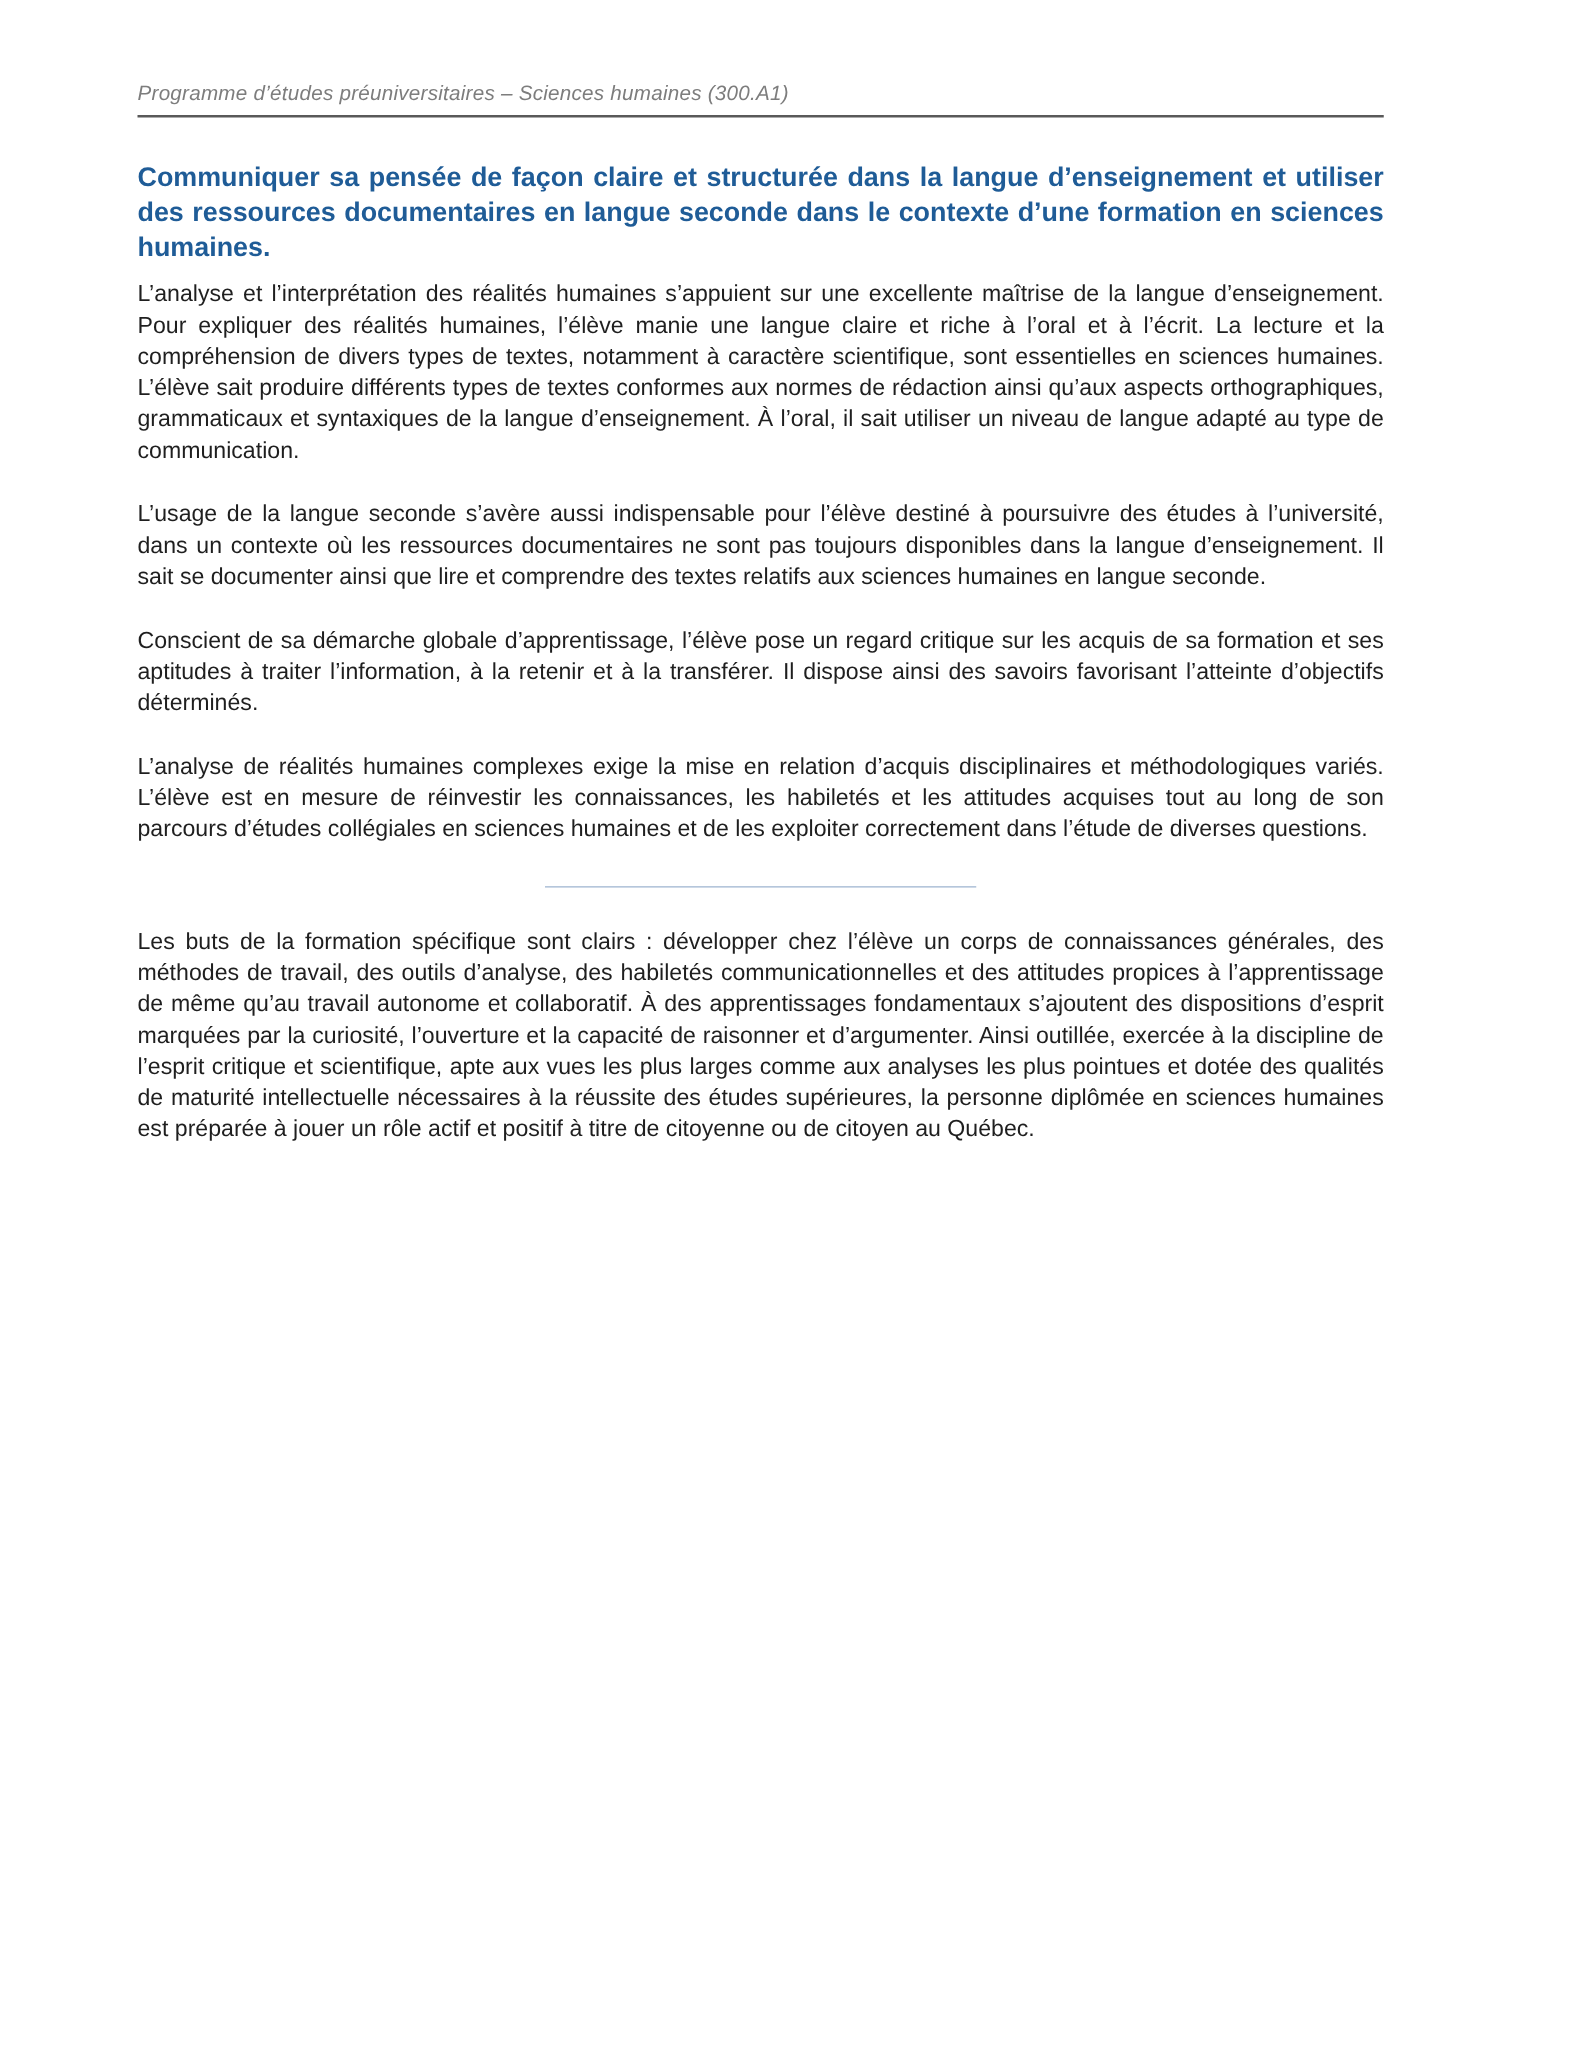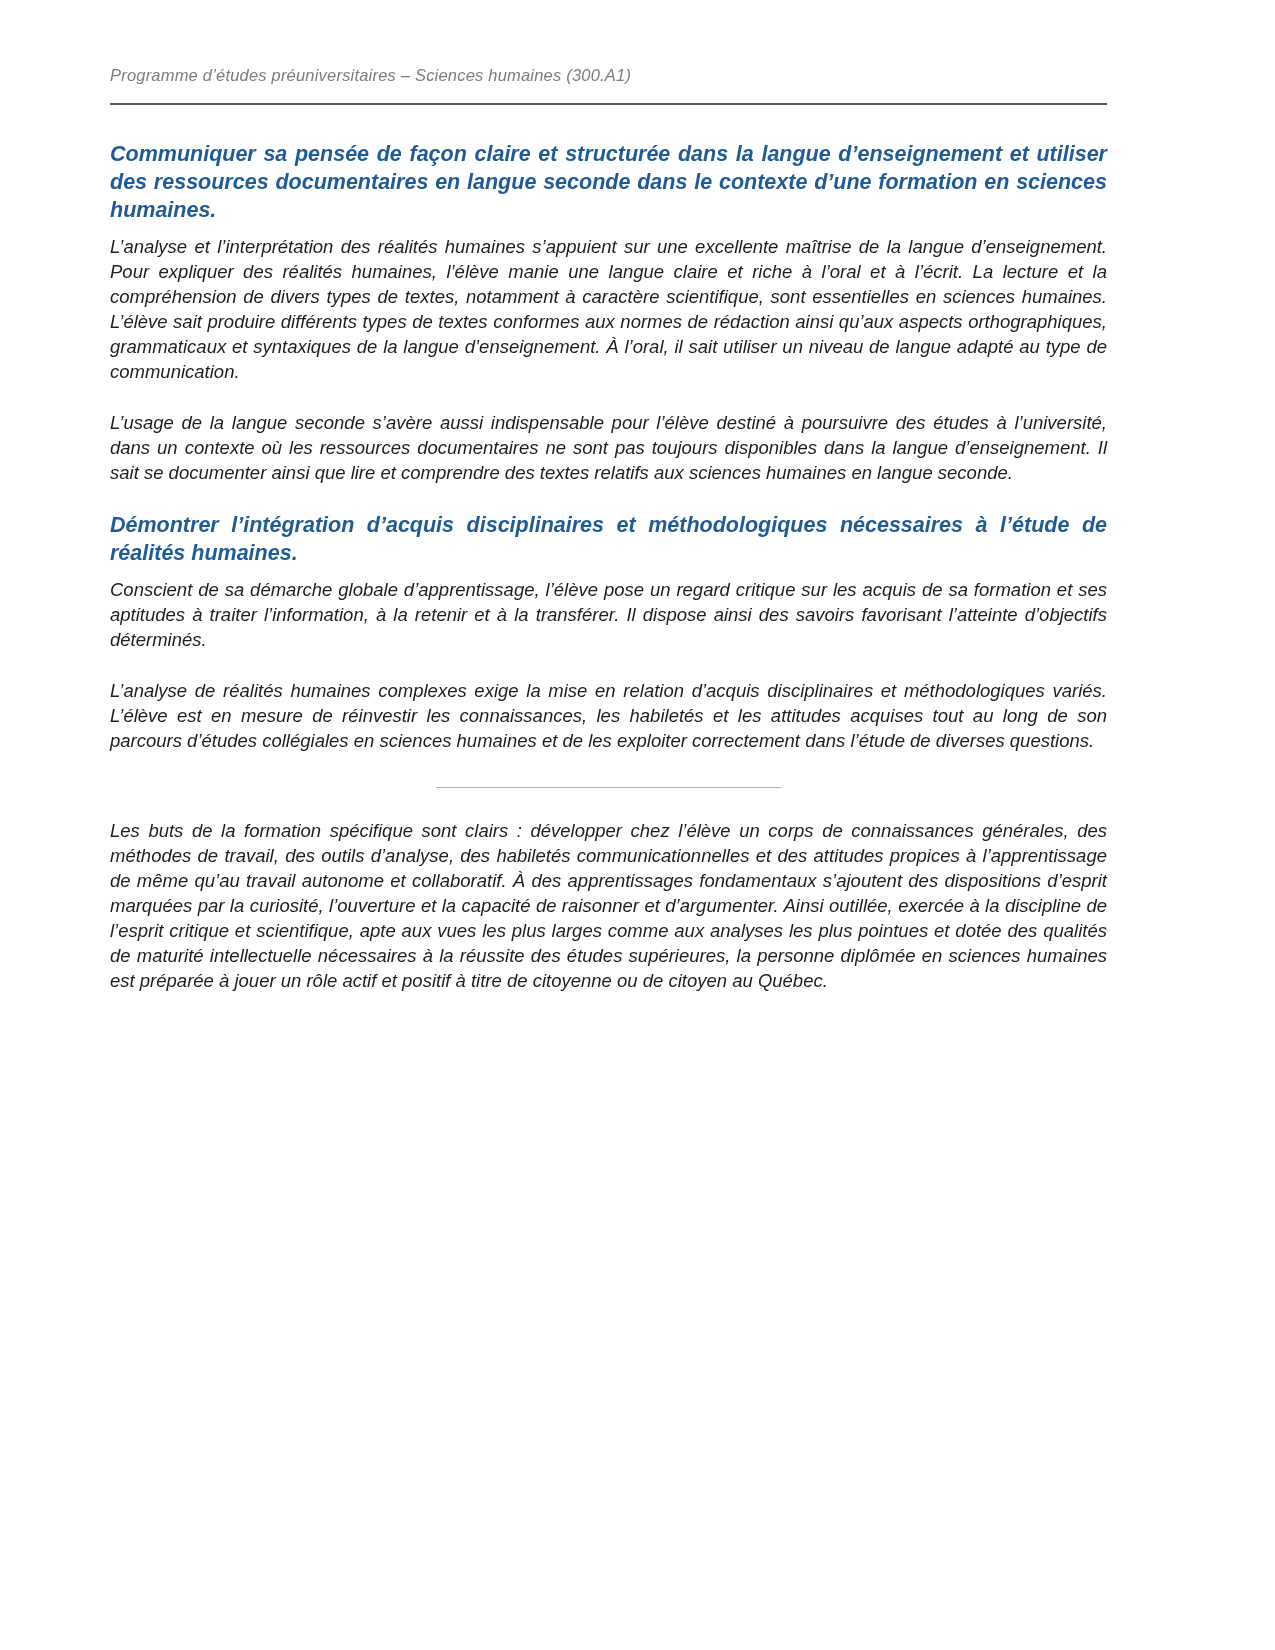--- a/index.html
+++ b/index.html
@@ -21,34 +21,33 @@
   .doc-header {
     position: absolute;
     top: 66px;
     left: 110px;
     width: 997px;
   }
   .doc-header .header-title {
     font-size: 16.5px;
     font-style: italic;
     color: #7d7d7d;
-    padding-bottom: 18px;
+    padding-bottom: 7px;
     letter-spacing: 0.2px;
   }
   .doc-header .header-rule {
     border-top: 2px solid #595959;
   }
 
   
   .doc-body {
     position: absolute;
-    top: 140px;
+    top: 128px;
     left: 110px;
     width: 997px;
-    font-style: italic;
   }
 
   .heading {
     color: #1f5c97;
     font-size: 21.5px;
     font-weight: bold;
     line-height: 28px;
     text-align: justify;
     margin-bottom: 10px;
   }
@@ -103,21 +102,20 @@
   </header>
 
   <main class="doc-body">
 
     <h1 class="heading">Communiquer sa pensée de façon claire et structurée dans la langue d’enseignement et utiliser des ressources documentaires en langue seconde dans le contexte d’une formation en sciences humaines.</h1>
 
     <p class="para">L’analyse et l’interprétation des réalités humaines s’appuient sur une excellente maîtrise de la langue d’enseignement. Pour expliquer des réalités humaines, l’élève manie une langue claire et riche à l’oral et à l’écrit. La lecture et la compréhension de divers types de textes, notamment à caractère scientifique, sont essentielles en sciences humaines. L’élève sait produire différents types de textes conformes aux normes de rédaction ainsi qu’aux aspects orthographiques, grammaticaux et syntaxiques de la langue d’enseignement. À l’oral, il sait utiliser un niveau de langue adapté au type de communication.</p>
 
     <p class="para">L’usage de la langue seconde s’avère aussi indispensable pour l’élève destiné à poursuivre des études à l’université, dans un contexte où les ressources documentaires ne sont pas toujours disponibles dans la langue d’enseignement. Il sait se documenter ainsi que lire et comprendre des textes relatifs aux sciences humaines en langue seconde.</p>
 
-    <h1 class="heading heading-2">Démontrer l’intégration d’acquis disciplinaires et méthodologiques nécessaires à l’étude de réalités humaines.</h1>
 
     <p class="para">Conscient de sa démarche globale d’apprentissage, l’élève pose un regard critique sur les acquis de sa formation et ses aptitudes à traiter l’information, à la retenir et à la transférer. Il dispose ainsi des savoirs favorisant l’atteinte d’objectifs déterminés.</p>
 
     <p class="para">L’analyse de réalités humaines complexes exige la mise en relation d’acquis disciplinaires et méthodologiques variés. L’élève est en mesure de réinvestir les connaissances, les habiletés et les attitudes acquises tout au long de son parcours d’études collégiales en sciences humaines et de les exploiter correctement dans l’étude de diverses questions.</p>
 
     <hr class="section-divider">
 
     <p class="para">Les buts de la formation spécifique sont clairs : développer chez l’élève un corps de connaissances générales, des méthodes de travail, des outils d’analyse, des habiletés communicationnelles et des attitudes propices à l’apprentissage de même qu’au travail autonome et collaboratif. À des apprentissages fondamentaux s’ajoutent des dispositions d’esprit marquées par la curiosité, l’ouverture et la capacité de raisonner et d’argumenter. Ainsi outillée, exercée à la discipline de l’esprit critique et scientifique, apte aux vues les plus larges comme aux analyses les plus pointues et dotée des qualités de maturité intellectuelle nécessaires à la réussite des études supérieures, la personne diplômée en sciences humaines est préparée à jouer un rôle actif et positif à titre de citoyenne ou de citoyen au Québec.</p>
 
   </main>

